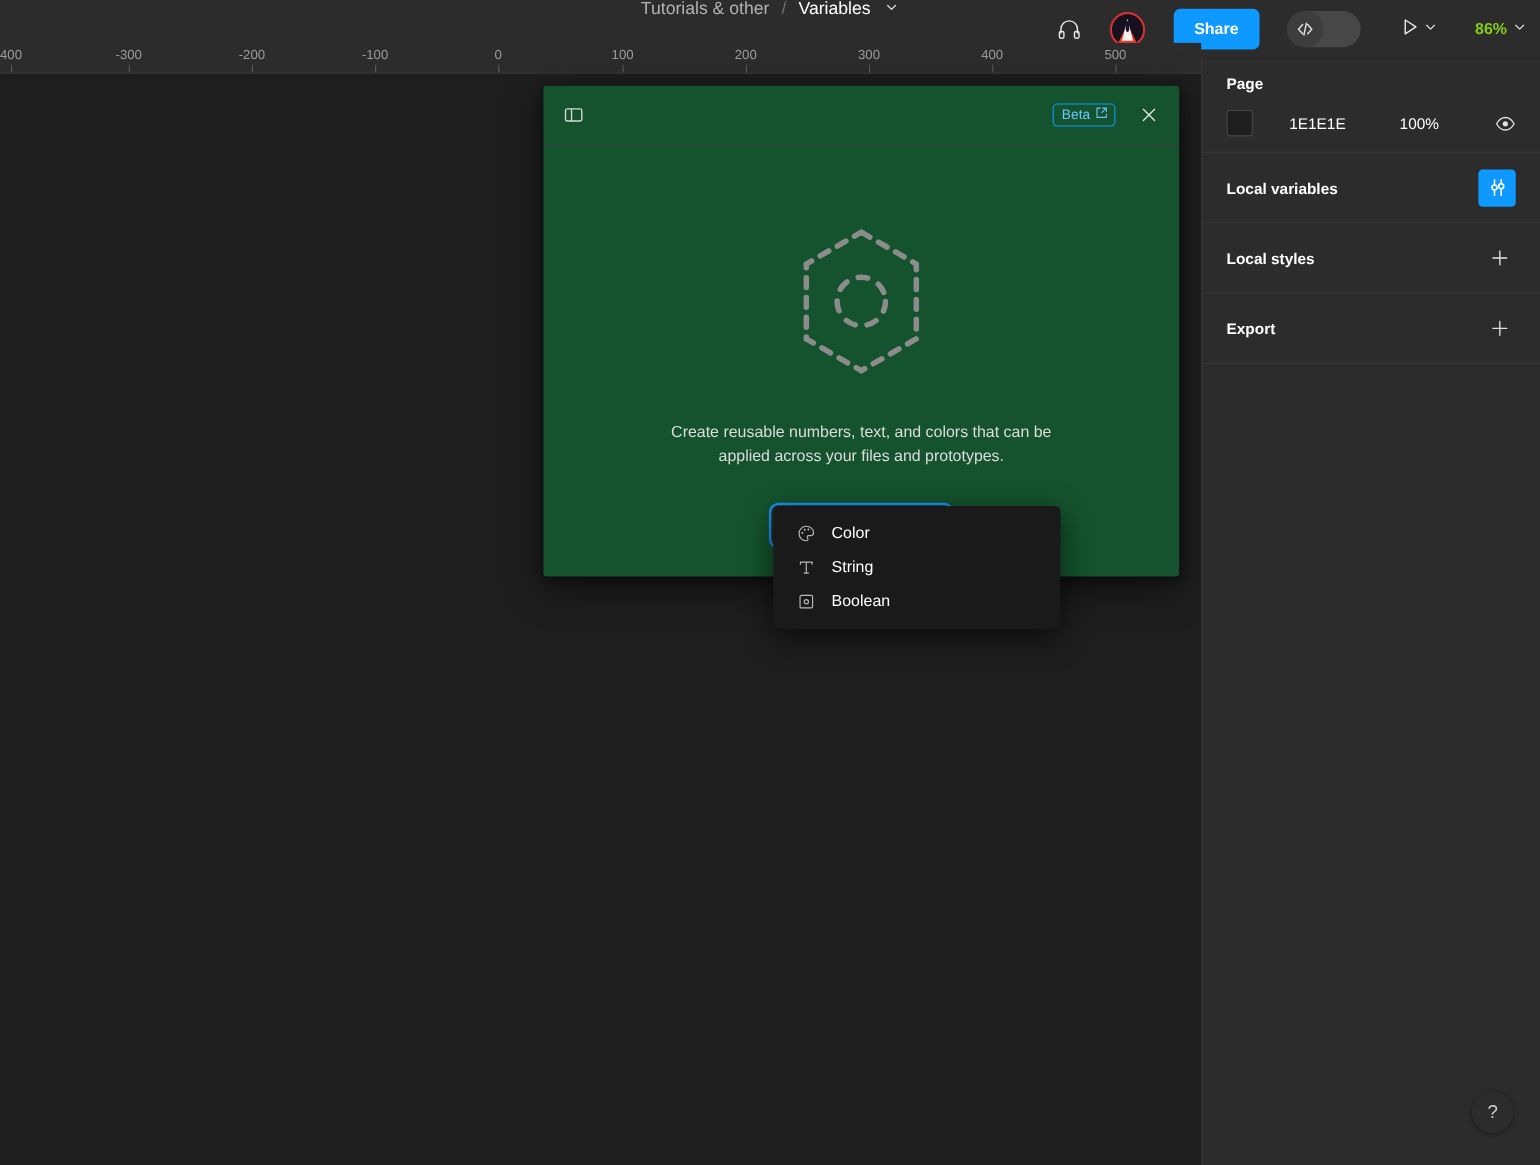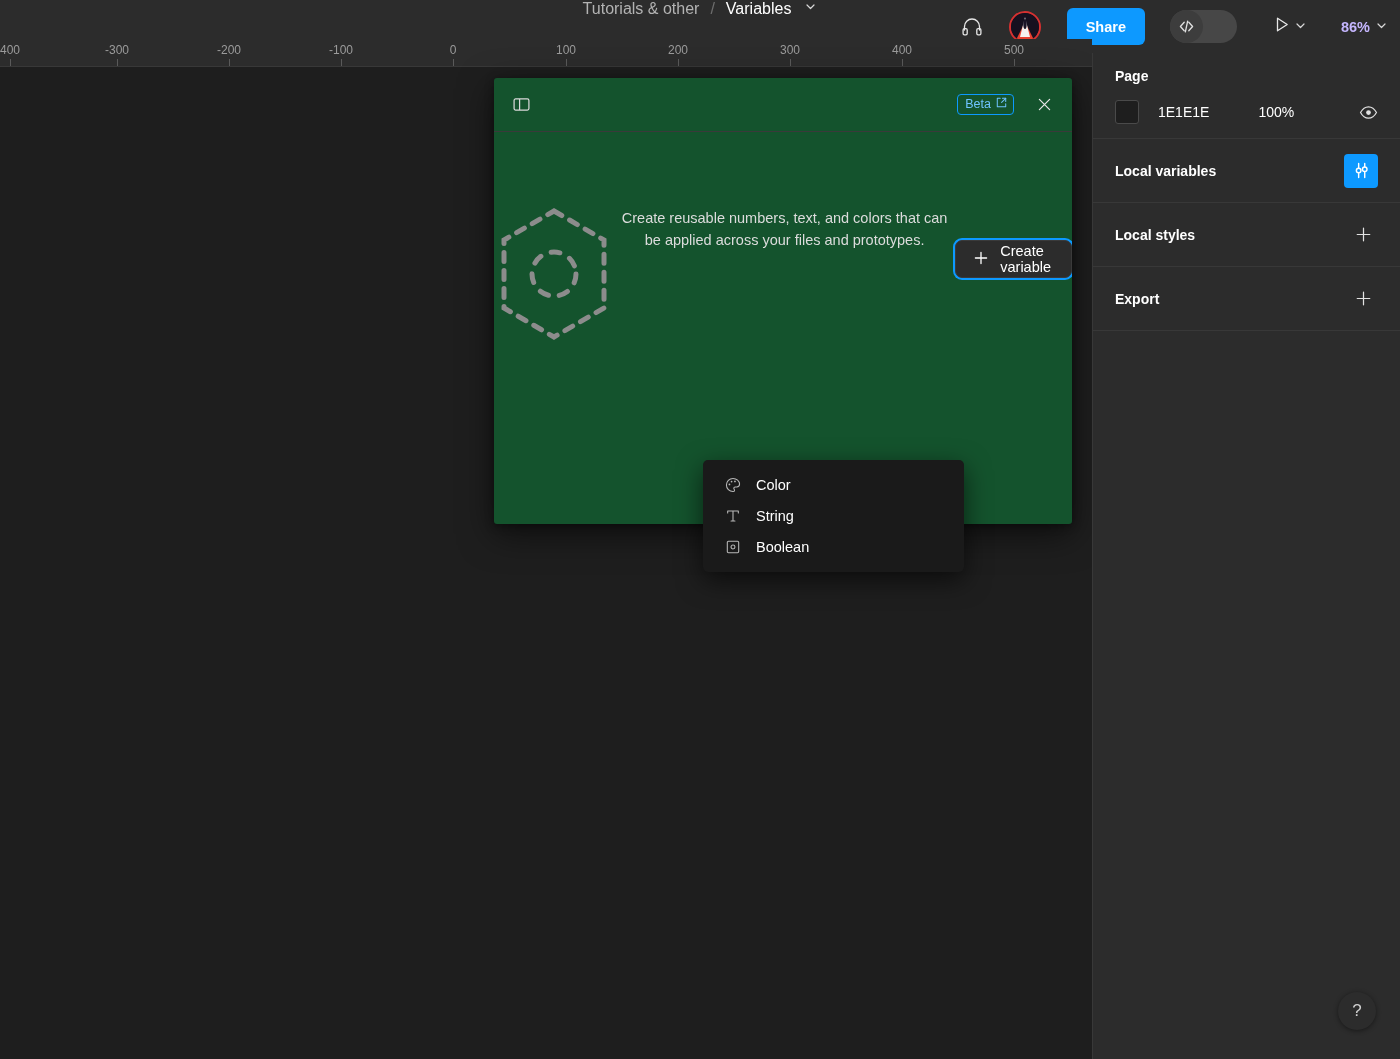--- a/index.html
+++ b/index.html
@@ -56,21 +56,21 @@
   #code-toggle .knob{
     width:33px; height:33px; border-radius:50%; background:#3d3d3d;
     display:flex; align-items:center; justify-content:center;
   }
   #play-group{
     display:flex; align-items:center; margin-left:22px; cursor:pointer; gap:2px;
   }
   #zoom-group{
     display:flex; align-items:center; margin-left:22px; cursor:pointer; gap:5px;
   }
-  #zoom-label{ font-size:14.5px; font-weight:700; color:#c4b5fd; }
+  #zoom-label{ font-size:14.5px; font-weight:700; color:#84cc16; }
 
   
   #ruler{
     position:absolute; left:0; top:39px; width:1092px; height:28px;
     background:#2c2c2c; border-bottom:1px solid #383838; overflow:hidden;
   }
   .rtick{
     position:absolute; top:20px; width:1px; height:8px; background:#5a5a5a;
   }
   .rlabel{
@@ -104,21 +104,21 @@
   }
   #close-btn{
     width:26px; height:26px; display:flex; align-items:center; justify-content:center;
     cursor:pointer;
   }
   #panel-toggle{
     width:28px; height:26px; display:flex; align-items:center; justify-content:center;
     cursor:pointer;
   }
   #modal-body{
-    flex:1; display:flex; flex-direction:row; 
+    flex:1; display:flex; flex-direction:column; align-items:center;
     justify-content:flex-start; padding-top:75px;
   }
   #empty-icon{ margin-bottom:36px; }
   #empty-text{
     font-size:14.5px; line-height:22px; color:#dcdcdc;
     text-align:center; max-width:380px;
   }
   #create-var-btn{
     margin-top:33px;
     height:38px; padding:0 20px 0 17px;
@@ -155,21 +155,21 @@
   .sb-tab.active{ color:#ffffff; font-weight:700; }
 
   .sb-section{ border-bottom:1px solid #383838; padding:0 22px; }
   #sec-page{ padding-top:15px; padding-bottom:15px; }
   #page-title{ font-size:14px; font-weight:700; color:#ffffff; margin-bottom:17px; }
   #page-row{ display:flex; align-items:center; height:22px; }
   #page-swatch{
     width:24px; height:24px; border-radius:3px; background:#1e1e1e;
     border:1px solid #4a4a4a; flex:0 0 auto;
   }
-  #page-hex{ font-size:14px; color:#ffffff; margin-left:19px; }
+  #page-hex{ font-size:14px; color:#ffffff; margin-left:33px; }
   #page-opacity{ font-size:14px; color:#ffffff; margin-left:49px; }
   #page-eye{ margin-left:auto; cursor:pointer; display:flex; align-items:center; }
 
   .sb-row{
     height:64px; display:flex; align-items:center;
     border-bottom:1px solid #383838; padding:0 22px;
   }
   .sb-row-label{ font-size:14px; font-weight:700; color:#ffffff; }
   .sb-row-action{ margin-left:auto; cursor:pointer; display:flex; align-items:center; justify-content:center; }
   #local-vars-btn{

